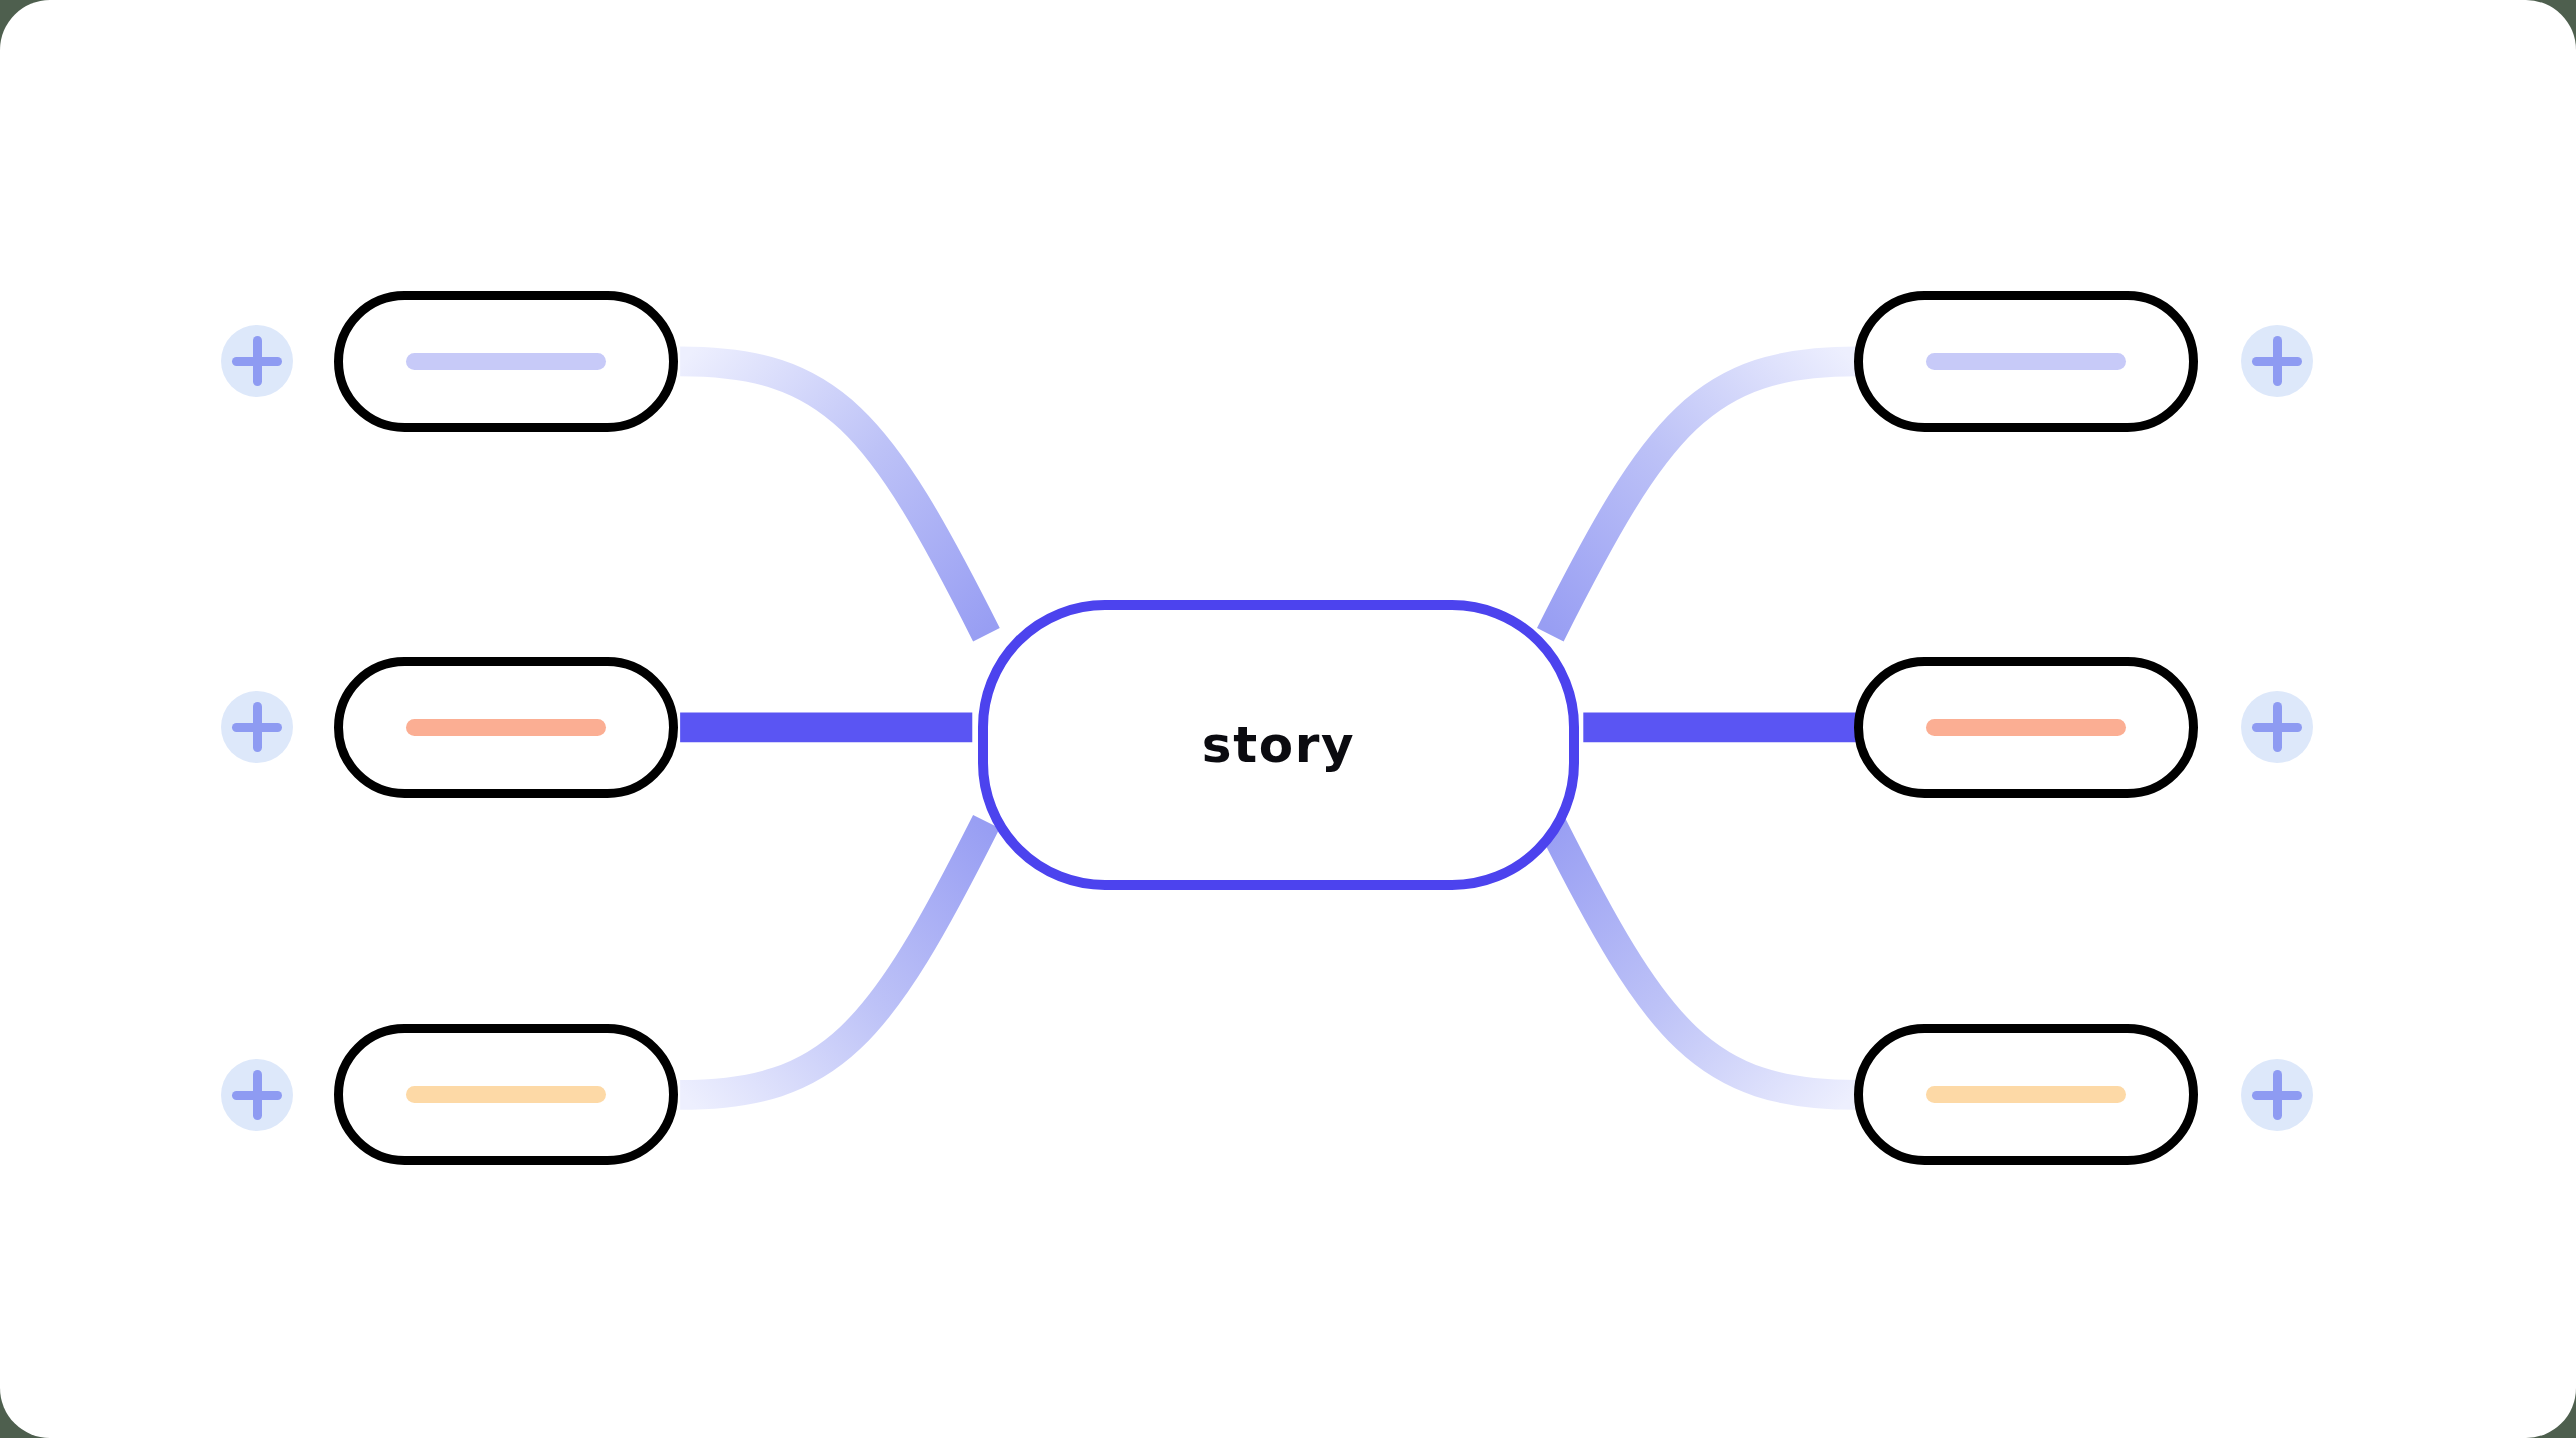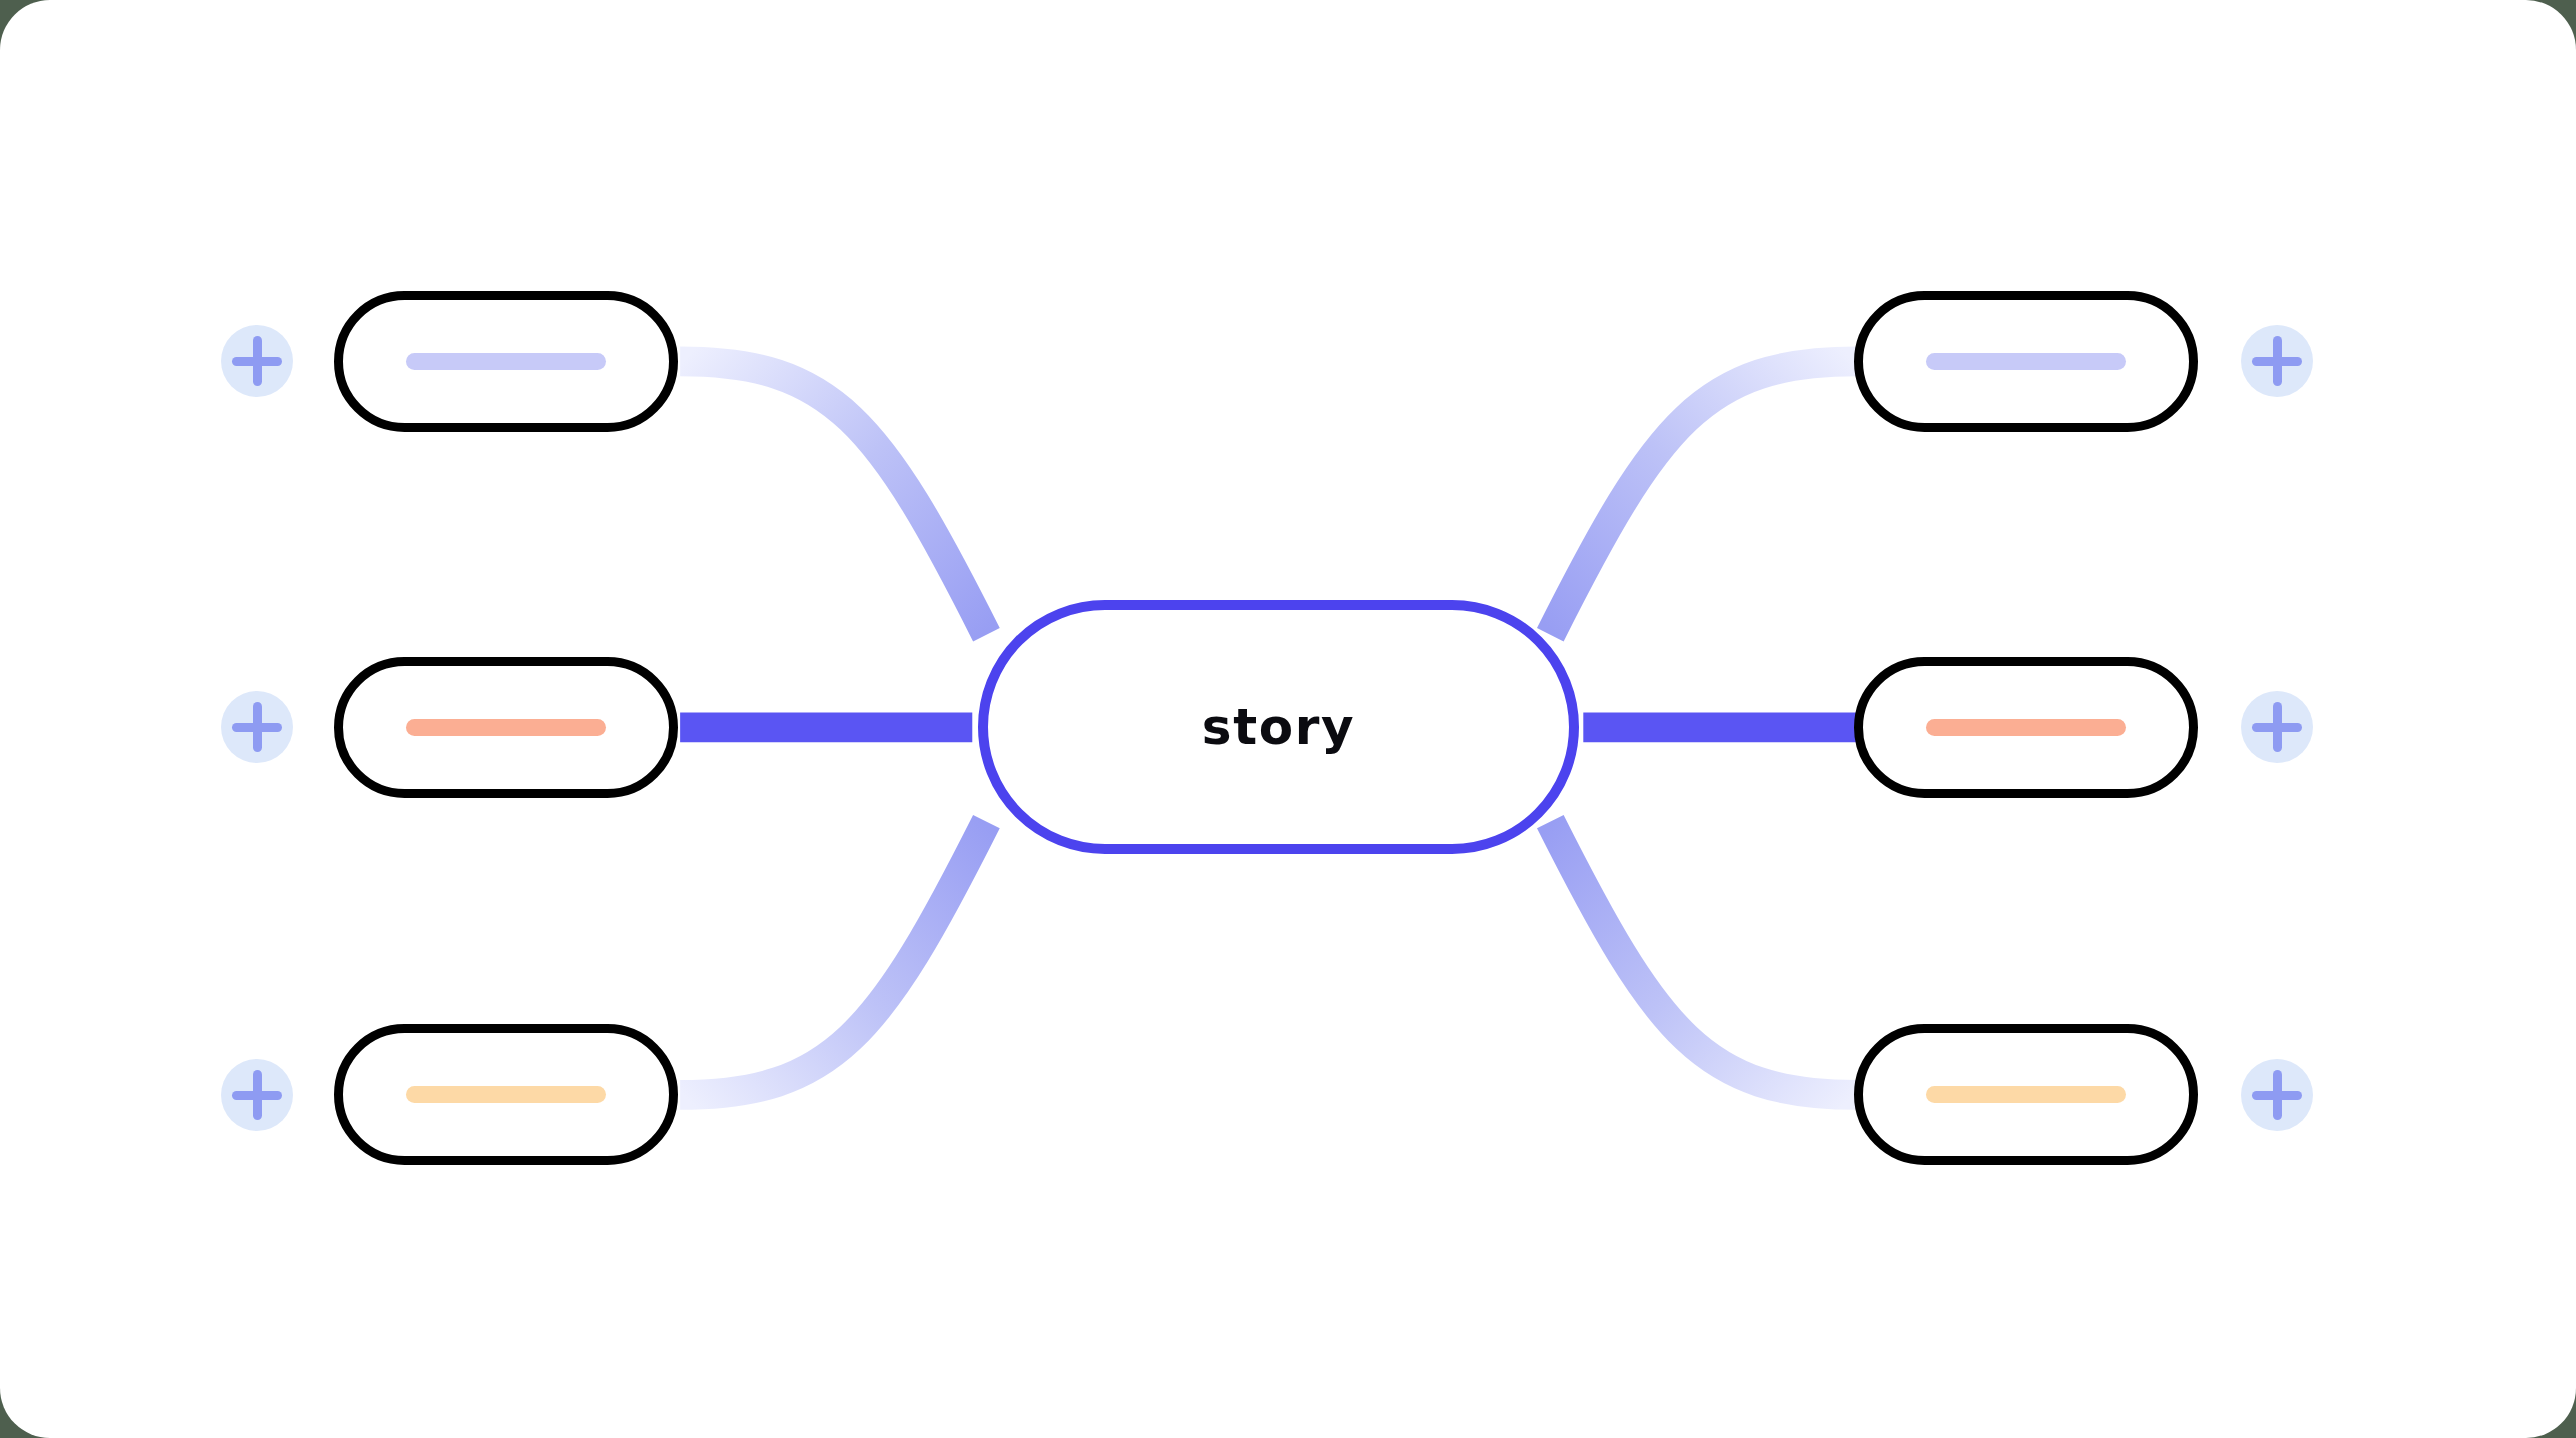--- a/index.html
+++ b/index.html
@@ -27,21 +27,21 @@
     position: absolute;
     box-sizing: border-box;
     background: #ffffff;
     display: flex;
     align-items: center;
     justify-content: center;
     z-index: 2;
   }
   .node.central {
     left: 978px; top: 600px;
-    width: 601px; height: 254px;
+    width: 601px; height: 290px;
     border: 10.2px solid var(--indigo, #4c43ee);
     border-radius: 127px;
   }
   .central-label {
     font-size: 50px;
     font-weight: bold;
     letter-spacing: 1.6px;
     color: var(--text, #0b0b10);
   }
   .node.child {

